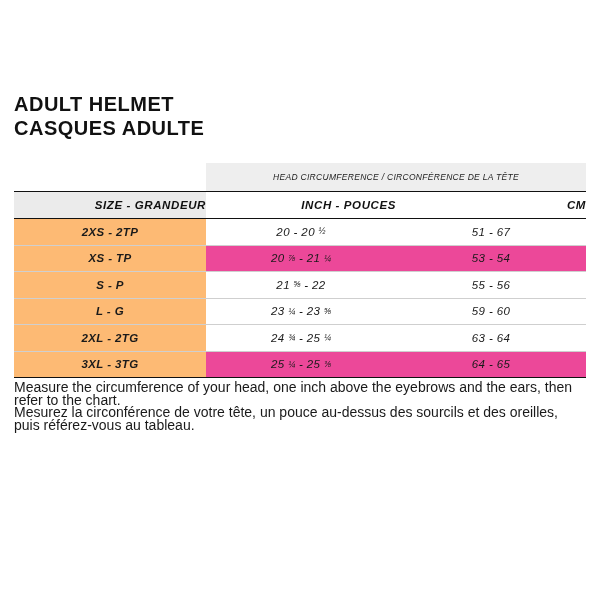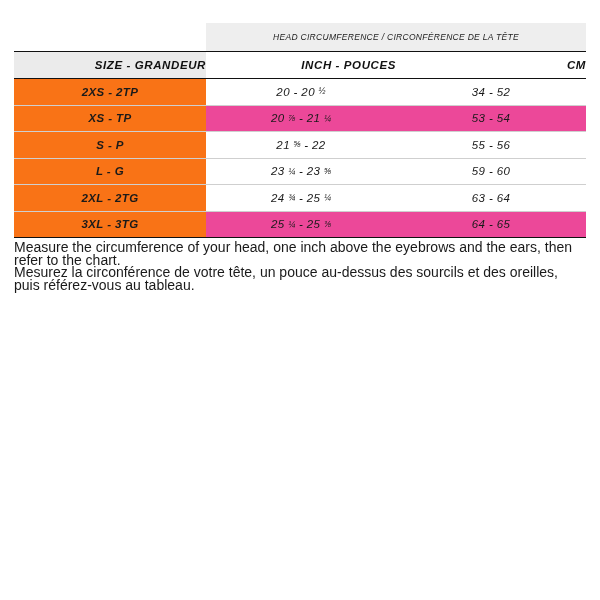--- a/index.html
+++ b/index.html
@@ -78,21 +78,21 @@
   tr.data-row td {
     height: 25.5px;
     font-size: 11.5px;
     text-align: center;
     vertical-align: middle;
     letter-spacing: 0.4px;
     border-bottom: 1px solid #cfcfcf;
   }
   tr.data-row td.cell-size {
     font-weight: bold;
-    background: #f97316;
+    background: #fdba74;
   }
   tr.data-row.alt td.cell-inch,
   tr.data-row.alt td.cell-cm {
     background: #ec4899;
   }
   tr.data-row:last-child td {
     border-bottom: 1px solid #111111;
   }
   .frac {
     display: inline-block;
@@ -106,20 +106,24 @@
     font-size: 14px;
     line-height: 12.5px;
     color: #1a1a1a;
   }
 </style>
 </head>
 <body>
 
 <div class="page">
 
+  <div class="titles">
+    <div class="title-line">ADULT HELMET</div>
+    <div class="title-line">CASQUES ADULTE</div>
+  </div>
 
   <table class="size-chart">
     <colgroup>
       <col class="col-size">
       <col class="col-inch">
       <col class="col-cm">
     </colgroup>
     <thead>
       <tr>
         <th class="group-head blank"></th>
@@ -128,21 +132,21 @@
       <tr>
         <th class="col-head size-head">SIZE - GRANDEUR</th>
         <th class="col-head">INCH - POUCES</th>
         <th class="col-head">CM</th>
       </tr>
     </thead>
     <tbody id="chart-body">
         <tr class="data-row">
           <td class="cell-size">2XS - 2TP</td>
           <td class="cell-inch">20 - 20 <span class="frac">½</span></td>
-          <td class="cell-cm">34 - 52</td>
+          <td class="cell-cm">51 - 67</td>
         </tr>
         <tr class="data-row alt">
           <td class="cell-size">XS - TP</td>
           <td class="cell-inch">20 <span class="frac">⅞</span> - 21 <span class="frac">¼</span></td>
           <td class="cell-cm">53 - 54</td>
         </tr>
         <tr class="data-row">
           <td class="cell-size">S - P</td>
           <td class="cell-inch">21 <span class="frac">⅝</span> - 22</td>
           <td class="cell-cm">55 - 56</td>

